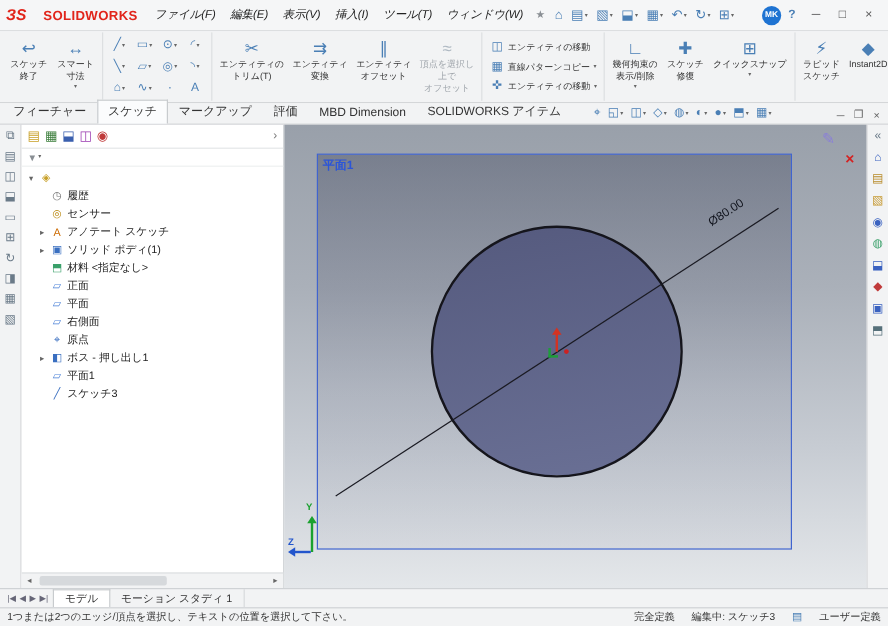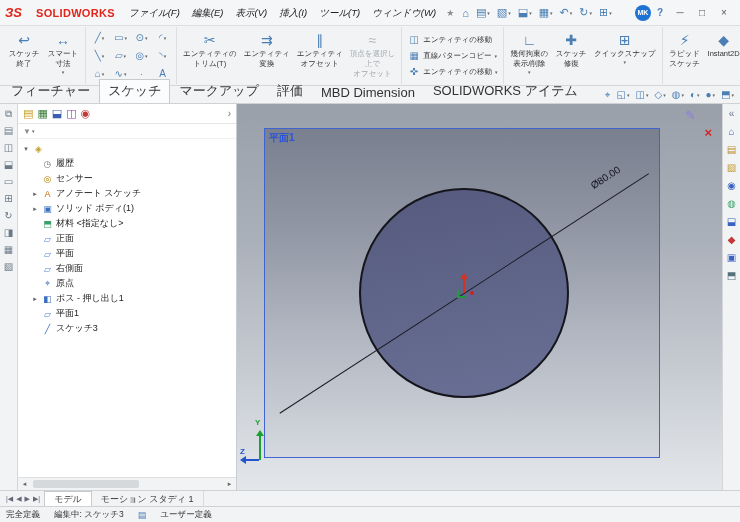--- a/index.html
+++ b/index.html
@@ -32,21 +32,21 @@
 .rb-grid{display:grid;grid-template-columns:repeat(4,21px);grid-template-rows:repeat(3,18px);align-self:center;}
 .gcell{display:flex;align-items:center;justify-content:center;gap:1px;color:#4a7fb5;font-size:10px;}
 .rb-rows{display:flex;flex-direction:column;gap:1px;padding-top:4px;}
 .rb-row{display:flex;align-items:center;gap:3px;height:15px;padding:0 3px;font-size:7.5px;color:#333;}
 .rb-row .ic{font-size:10px;color:#4a7fb5;width:12px;text-align:center;}
 .dis{color:#a0a6ac!important;}
 .dis .ic{color:#aeb8c2!important;}
 
 
 .tabrow{height:18px;background:#f2f3f4;border-bottom:1px solid #cfd2d5;display:flex;align-items:flex-end;padding:0 2px;flex:none;}
-.ctab{padding:2px 8px 3px;font-size:13px;color:#333;border:1px solid transparent;border-bottom:none;white-space:nowrap;}
+.ctab{padding:2px 8px 3px;font-size:10px;color:#333;border:1px solid transparent;border-bottom:none;white-space:nowrap;}
 .ctab.on{background:#fbfcfd;border-color:#c8cbce;}
 .hud{display:flex;align-items:center;gap:2px;margin-left:16px;margin-bottom:1px;}
 .hbtn{display:flex;align-items:center;gap:1px;height:15px;padding:0 2px;color:#4a7fb5;font-size:10px;}
 .dwc{margin-left:auto;display:flex;align-items:center;margin-bottom:2px;}
 .dwc span{width:15px;text-align:center;color:#666;font-size:9px;}
 
 
 .main{flex:1;display:flex;min-height:0;}
 .lstrip{width:18px;background:#f2f3f4;border-right:1px solid #d4d6d8;display:flex;flex-direction:column;align-items:center;padding-top:5px;gap:7px;flex:none;}
 .lstrip span{color:#6a7a88;font-size:10px;line-height:1;}
@@ -502,19 +502,20 @@
       <span>|◀</span>
       <span>◀</span>
       <span>▶</span>
       <span>▶|</span>
     </div>
     <div class="btab on">モデル</div>
     <div class="btab">モーション スタディ 1</div>
   </div>
 
   <div class="sbar">
+    <span class="smsg">1つまたは2つのエッジ/頂点を選択し、テキストの位置を選択して下さい。</span>
     <span class="sright">完全定義</span>
     <span class="sright">編集中: スケッチ3</span>
     <span class="sic">▤</span>
     <span class="sright">ユーザー定義</span>
   </div>
 
 </div>
 
 </body></html>

